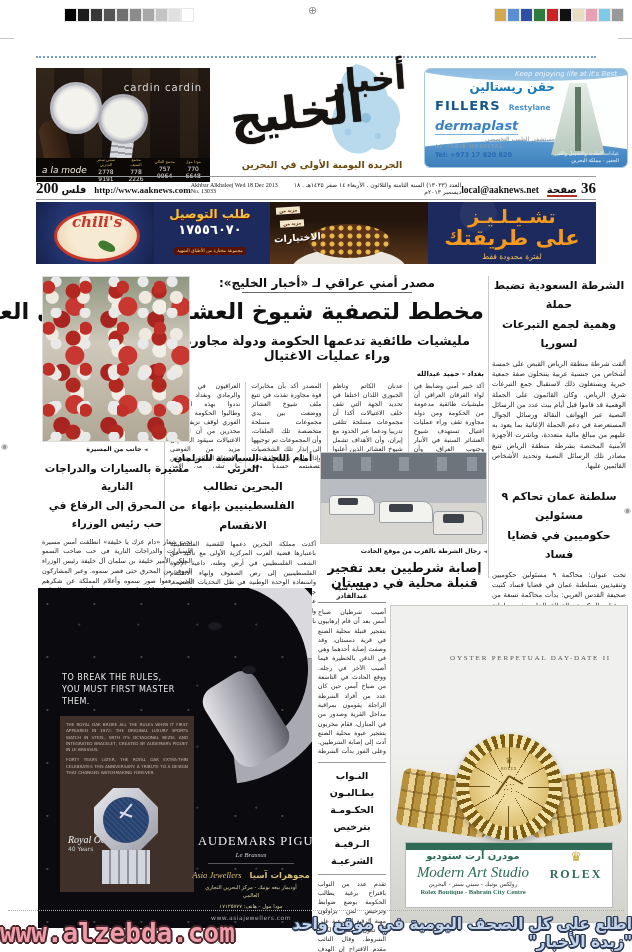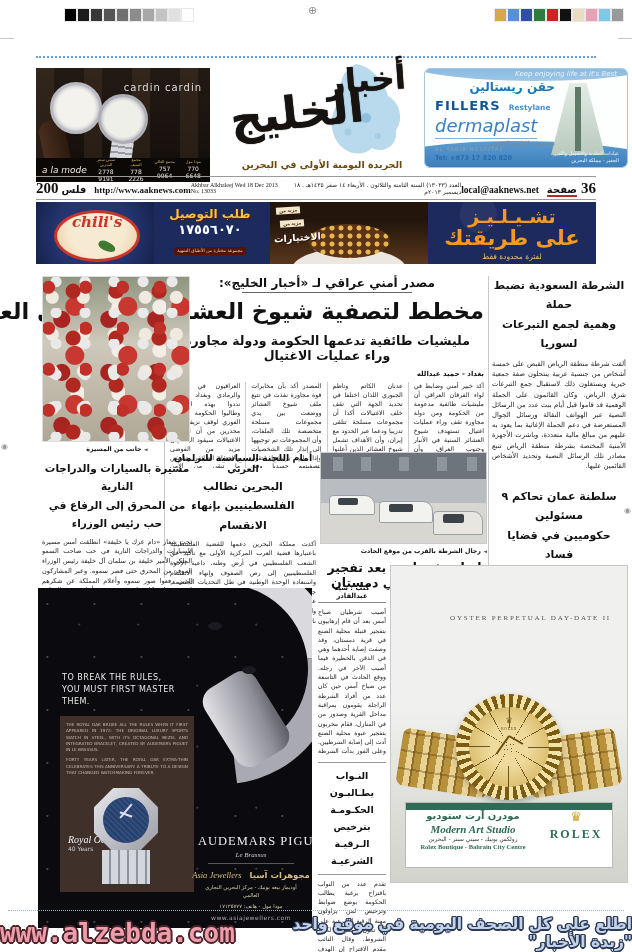--- a/index.html
+++ b/index.html
@@ -57,21 +57,21 @@
      background:linear-gradient(0deg,#1f63a8,#5b9bd0);}
   .fl-cursive{position:absolute;right:10px;top:1px;color:#e8f2fa;font-size:7px;font-style:italic;}
   .fl-build{position:absolute;right:22px;top:14px;width:54px;height:72px;
      background:linear-gradient(180deg,#e3ece5,#b9c9bd);
      clip-path:polygon(34% 0,66% 0,100% 100%,0 100%);}
   .fl-build i{position:absolute;left:45%;top:6%;width:10%;height:88%;background:#5f7a66;}
   .fl-txt{position:absolute;left:10px;top:11px;width:120px;line-height:1.25;}
   .fl-l1{color:#1a78b8;font-size:12px;font-weight:900;}
   .fl-l2{color:#15568e;font-size:13px;font-weight:900;letter-spacing:1px;display:inline;}
   .fl-l2b{color:#4a90c8;font-size:7.5px;font-weight:bold;display:inline;margin-left:3px;}
-  .fl-dp{color:#3a80c4;font-size:18px;font-weight:normal;font-style:italic;border-bottom:1px solid #7fb2dd;display:inline-block;}
+  .fl-dp{color:#3a80c4;font-size:13px;font-weight:bold;font-style:italic;border-bottom:1px solid #7fb2dd;display:inline-block;}
   .fl-h-ar{color:#7d8a94;font-size:6px;}
   .fl-h-en{color:#93a0aa;font-size:5px;letter-spacing:1.2px;}
   .fl-tel{color:#2a6ab0;font-size:6.5px;font-weight:bold;margin-top:2px;}
   .fl-foot{position:absolute;right:8px;bottom:3px;text-align:right;color:#eef6fc;font-size:5px;line-height:1.4;z-index:2;}
 
   
   .infobar{left:36px;top:176px;width:560px;height:22px;border-top:1px solid #9a9a9a;
      border-bottom:1px solid #9a9a9a;display:flex;align-items:center;justify-content:space-between;}
   .ib-price{display:flex;align-items:baseline;gap:3px;}
   .ib-price .num{font-size:15px;font-weight:bold;}
@@ -183,21 +183,21 @@
   .ap-origin{font-family:"Liberation Serif",serif;font-style:italic;font-size:7px;color:#ccc;margin-top:2px;}
   .ap-hr{border-top:1px solid #585858;margin:4px 10px;}
   .ap-dealer{display:flex;align-items:center;justify-content:center;gap:4px;}
   .ap-crest{width:13px;height:13px;border-radius:50%;background:radial-gradient(#f0d27a 40%,#9a7a22);}
   .ap-dealer-en{font-family:"Liberation Serif",serif;font-style:italic;font-size:8.5px;color:#d8bf7a;white-space:nowrap;}
   .ap-dealer-ar{font-size:8.5px;color:#d8bf7a;font-weight:bold;white-space:nowrap;}
   .ap-addr{font-size:5.3px;color:#d9d0a8;margin-top:3px;line-height:1.5;}
   .ap-web{font-size:6px;color:#aaa;margin-top:3px;letter-spacing:.5px;}
 
   
-  .rx-ad{left:390px;top:565px;width:238px;height:318px;border:1px solid #c8c8c4;box-sizing:border-box;
+  .rx-ad{left:390px;top:605px;width:238px;height:318px;border:1px solid #c8c8c4;box-sizing:border-box;
      background:linear-gradient(180deg,#f0f0ee 0 45%,#dededa 75%,#d3d3cd);overflow:hidden;}
   .rx-title{position:absolute;right:16px;top:48px;font-family:"Liberation Serif",serif;
      font-size:7px;letter-spacing:1.8px;color:#555;}
   .rx-bl,.rx-br{position:absolute;top:168px;width:92px;height:58px;border-radius:8px;
      background:
       repeating-linear-gradient(0deg,rgba(0,0,0,0) 0 16px,rgba(90,60,10,.35) 16px 18px),
       repeating-linear-gradient(90deg,#b8913c 0 7px,#e9d296 7px 13px,#8f6d24 13px 15px);}
   .rx-bl{left:8px;transform:rotate(9deg);}
   .rx-br{right:8px;transform:rotate(-9deg);}
   .rx-face{position:absolute;left:50%;top:128px;transform:translateX(-50%);width:106px;height:106px;border-radius:50%;
@@ -209,21 +209,21 @@
   .rx-crown{position:absolute;left:50%;top:22px;transform:translateX(-50%);color:#7a5c14;font-size:8px;}
   .rx-name{position:absolute;left:50%;top:32px;transform:translateX(-50%);
      font-family:"Liberation Serif",serif;font-size:4px;letter-spacing:.5px;color:#6a4e10;}
   .rx-h1{position:absolute;left:52px;top:42px;width:2px;height:22px;background:#6a4e10;transform:rotate(35deg);transform-origin:top;}
   .rx-h2{position:absolute;left:52px;top:42px;width:2px;height:16px;background:#6a4e10;transform:rotate(-60deg);transform-origin:top;}
   .rx-panel{position:absolute;left:14px;right:14px;bottom:14px;height:64px;background:#fff;border:1px solid #bbb;}
   .rx-bar{height:7px;background:#2f6b57;}
   .rx-row{display:flex;align-items:flex-start;height:55px;}
   .rx-txt{flex:1;text-align:center;line-height:1.25;}
   .rx-ar{color:#2f6b57;font-size:10px;font-weight:900;}
-  .rx-en{color:#2f6b57;font-family:"Liberation Serif",serif;font-style:italic;font-size:11px;font-weight:bold;}
+  .rx-en{color:#2f6b57;font-family:"Liberation Serif",serif;font-style:italic;font-size:15px;}
   .rx-adr-ar{color:#333;font-size:5.8px;}
   .rx-adr-en{color:#2f6b57;font-family:"Liberation Serif",serif;font-weight:bold;font-size:6.5px;}
   .rx-logo{width:72px;text-align:center;}
   .rx-logo .cr{color:#c9a227;font-size:13px;display:block;line-height:1;}
   .rx-logo .nm{color:#2f6b57;font-family:"Liberation Serif",serif;font-weight:bold;
      font-size:12px;letter-spacing:2px;}
 
   
   .wm{left:0;top:914px;width:632px;height:38px;display:flex;align-items:center;justify-content:center;gap:20px;}
   .wm-url{font-family:"DejaVu Sans Mono",monospace;font-weight:bold;font-size:26px;color:#ef9daa;

